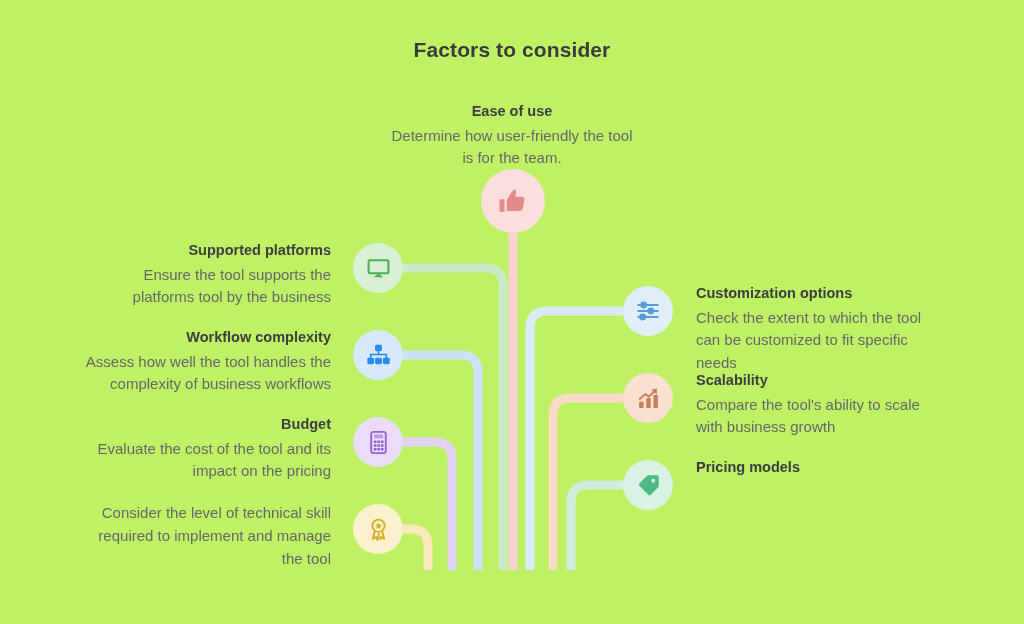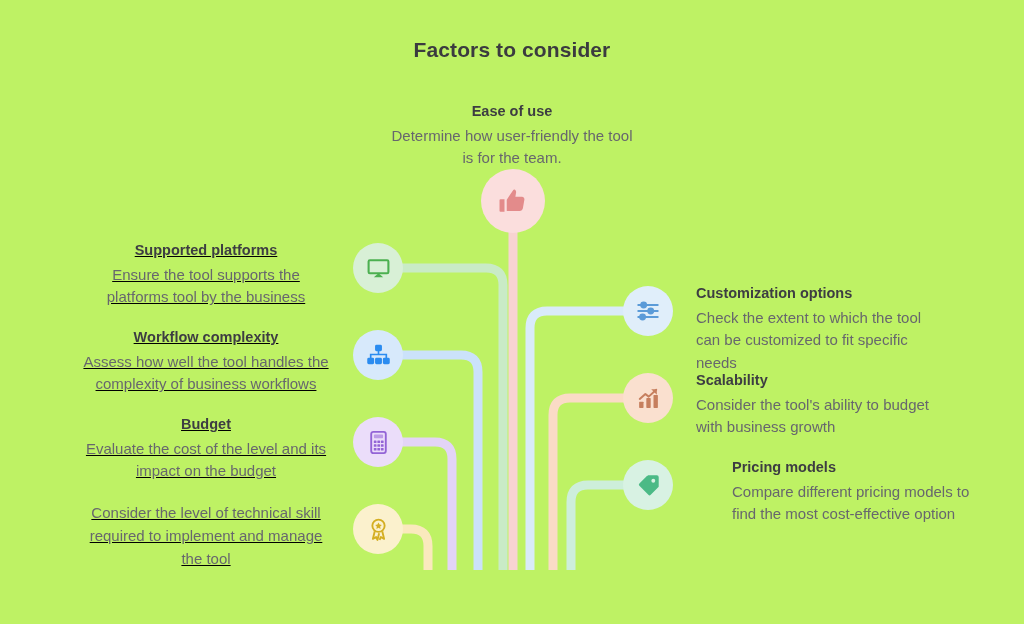--- a/index.html
+++ b/index.html
@@ -63,21 +63,21 @@
     color: #3d3d42;
     line-height: 1.35;
     margin-bottom: 3px;
   }
   .label .desc {
     font-size: 15px;
     font-weight: 400;
     color: #67676d;
     line-height: 1.52;
   }
-  .label.right-align { text-align: center; text-decoration: underline; }
+  .label.right-align { text-align: right; }
   .label.left-align  { text-align: left; }
   .label.center-align { text-align: center; }
 </style>
 </head>
 <body>
 
 <div id="canvas">
 
   <div class="page-title">Factors to consider</div>
 
@@ -207,35 +207,34 @@
     <div class="desc">Ensure the tool supports the platforms tool by the business</div>
   </div>
 
   <div class="label right-align" style="left:81px; top:328px; width:250px;">
     <div class="ttl">Workflow complexity</div>
     <div class="desc">Assess how well the tool handles the complexity of business workflows</div>
   </div>
 
   <div class="label right-align" style="left:81px; top:415px; width:250px;">
     <div class="ttl">Budget</div>
-    <div class="desc">Evaluate the cost of the level and its impact on the budget</div>
+    <div class="desc">Evaluate the cost of the tool and its impact on the pricing</div>
   </div>
 
   <div class="label right-align" style="left:81px; top:502px; width:250px;">
     <div class="desc">Consider the level of technical skill required to implement and manage the tool</div>
   </div>
 
   <div class="label left-align" style="left:696px; top:284px; width:250px;">
     <div class="ttl">Customization options</div>
     <div class="desc">Check the extent to which the tool can be customized to fit specific needs</div>
   </div>
 
   <div class="label left-align" style="left:696px; top:371px; width:250px;">
     <div class="ttl">Scalability</div>
-    <div class="desc">Consider the tool's ability to budget with business growth</div>
-  </div>
-
-  <div class="label left-align" style="left:732px; top:458px; width:250px;">
+    <div class="desc">Compare the tool's ability to scale with business growth</div>
+  </div>
+
+  <div class="label left-align" style="left:696px; top:458px; width:250px;">
     <div class="ttl">Pricing models</div>
-    <div class="desc">Compare different pricing models to find the most cost-effective option</div>
   </div>
 
 </div>
 
 </body></html>

